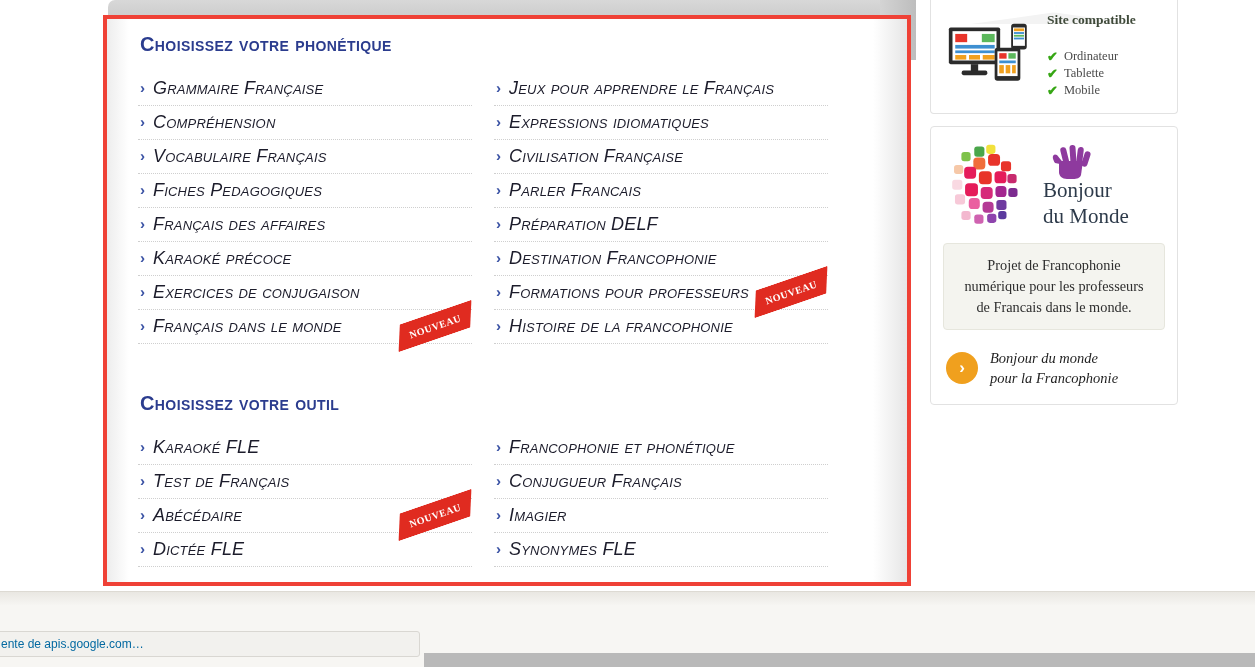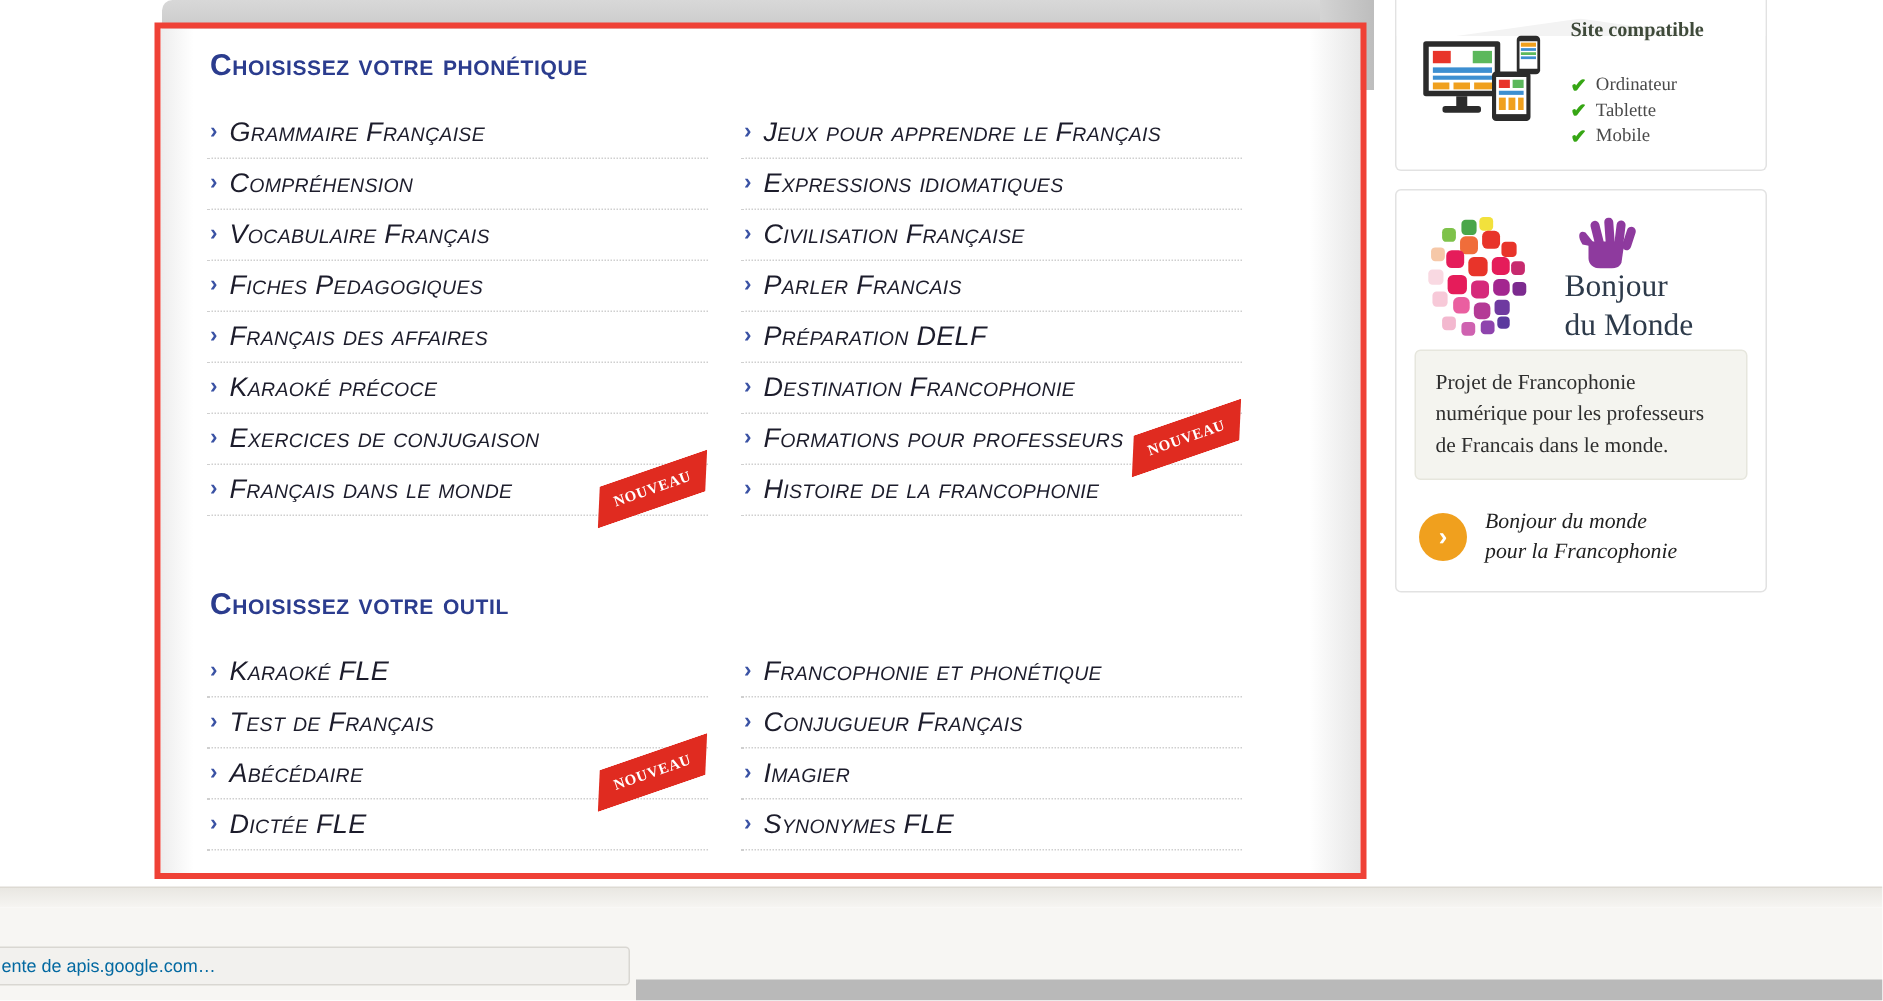--- a/index.html
+++ b/index.html
@@ -154,27 +154,27 @@
   .bdm-widget { margin-top: 12px; padding: 14px 12px 16px 12px; }
   .bdm-logo-row { display: flex; align-items: center; gap: 8px; }
   .globe { width: 92px; height: 92px; flex: none; }
   .bdm-name {
     font-family: "Liberation Serif", serif;
     color: #2d3a4a; font-size: 21px; line-height: 26px;
   }
   .hand { display:block; margin-left: 6px; margin-bottom: -2px; }
 
   .bdm-desc {
-    margin-top: 0;
+    margin-top: 10px;
     background: #f4f4ef;
     border: 1px solid #e6e6dd;
     border-radius: 4px;
     padding: 11px 13px;
     font-family: "Liberation Serif", serif;
-    font-size: 14.3px; line-height: 21px; color: #2e2e2e;
+    font-size: 14.3px; line-height: 21px; color: #2e2e2e; text-align: center;
   }
 
   .bdm-link-row { display: flex; align-items: center; gap: 12px; margin-top: 18px; padding-left: 3px;}
   .orange-btn {
     width: 32px; height: 32px; border-radius: 50%;
     background: #f0a01e; flex: none;
     display: flex; align-items: center; justify-content: center;
     color: #fff; font-size: 17px; font-weight: bold;
   }
   .bdm-link-text {

